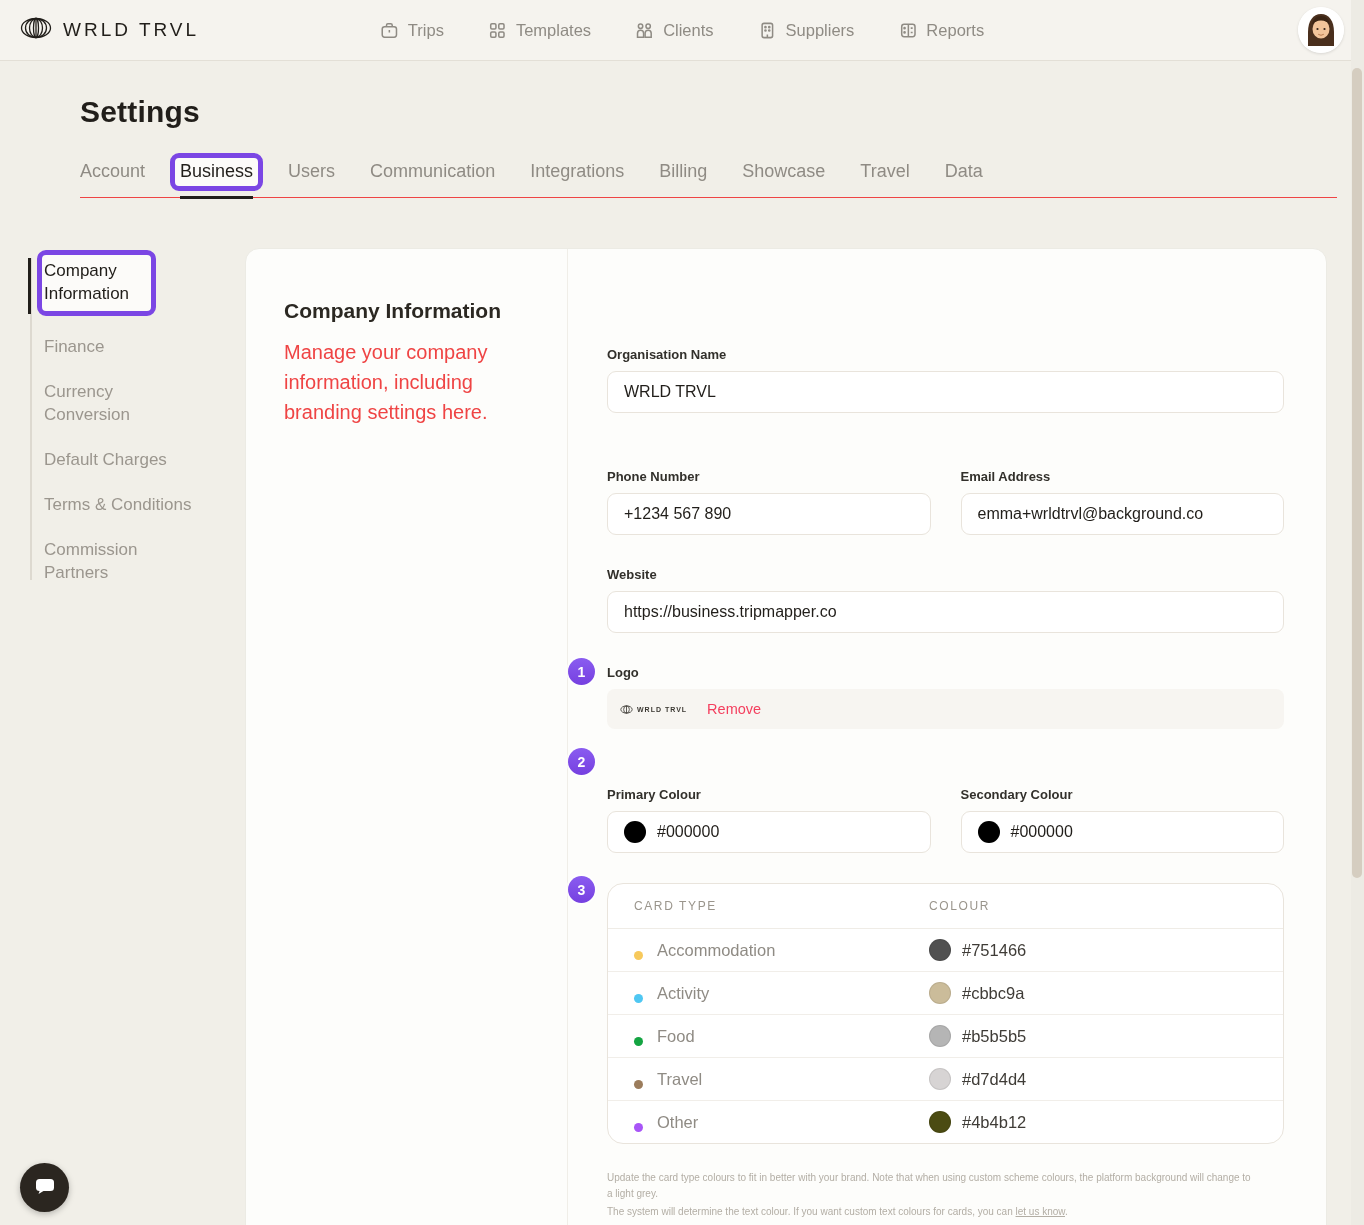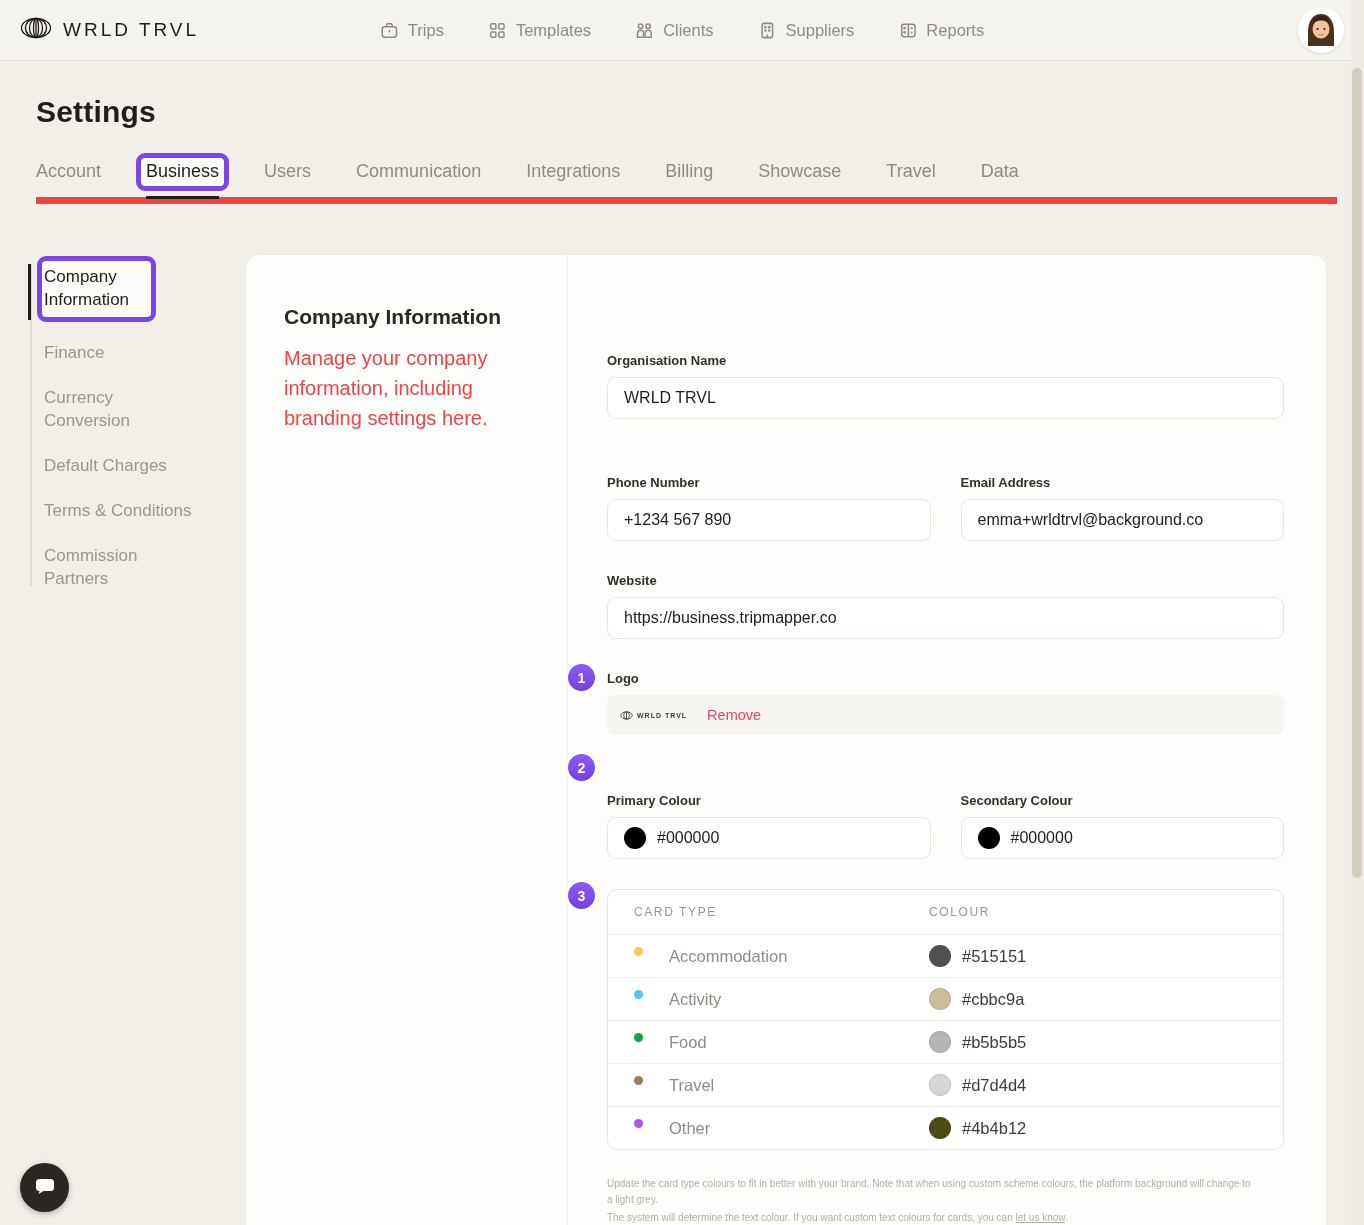--- a/index.html
+++ b/index.html
@@ -14,23 +14,23 @@
   .brand { display:flex; align-items:center; gap:11px; font-size:19px;
     letter-spacing:3px; font-weight:500; color:#211e1a; }
   .topnav { position:absolute; left:50%; transform:translateX(-50%);
     display:flex; gap:44px; align-items:center; }
   .topnav .nav-item { display:flex; align-items:center; gap:9px; color:#8f8b84;
     font-size:16.5px; cursor:pointer; }
   .topnav svg { display:block; }
   .avatar { margin-left:auto; width:46px; height:46px; border-radius:50%;
     background:#fff; box-shadow:0 1px 3px rgba(0,0,0,.12); overflow:hidden; cursor:pointer; }
   
-  .page-head { padding:34px 27px 0 36px; }
+  .page-head { padding:34px 27px 0 36px;margin-left:44px; }
   .page-title { font-size:30px; font-weight:700; letter-spacing:.2px; }
-  .tabs { display:flex; gap:45px; margin-top:26px; border-bottom:7px solid #ef4444; }
+  .tabs { display:flex; gap:35px; margin-top:26px; border-bottom:1px solid #ef4444; }
   .tab { position:relative; padding:6px 0 15px 0; font-size:18px; color:#8f8b84; cursor:pointer; }
   .tab .lbl { position:relative; z-index:2; }
   .tab.active { color:#211e1a; font-weight:500; }
   .tab.active:after { content:""; position:absolute; left:0; right:0; bottom:-2px;
     height:3px; background:#211e1a; z-index:3; }
   .hl-box { position:absolute; border:5px solid #7b46e4; border-radius:9px;
     background:#fcfbf9; z-index:1; pointer-events:none; }
   .tab .hl-box { left:-10px; right:-10px; top:-2px; bottom:6px; }
   
   .content { display:flex; align-items:flex-start; padding:50px 37px 0 44px; }
@@ -62,27 +62,27 @@
     font-size:14px; font-weight:700; display:flex; align-items:center; justify-content:center;
     box-shadow:0 0 0 2px rgba(255,255,255,.65); z-index:4; }
   .logo-strip { height:40px; background:#f7f5f1; border-radius:8px; display:flex;
     align-items:center; padding:0 13px; gap:20px;text-align:right; }
   .mini-brand { display:flex; align-items:center; gap:4px; font-size:7px;
     letter-spacing:1px; font-weight:600; color:#3a3731; }
   .remove-link { color:#f43f5e; font-size:14.5px; cursor:pointer; }
   .swatch { width:22px; height:22px; border-radius:50%; flex:none;
     box-shadow:inset 0 0 0 1px rgba(0,0,0,.08); }
   
-  .scheme-table { margin-top:14px; border:1px solid #e9e4dc; border-radius:10px; overflow:hidden; background:#fff; }
+  .scheme-table { margin-top:14px; border:1px solid #e9e4dc; border-radius:16px; overflow:hidden; background:#fff; }
   .t-head { display:grid; grid-template-columns:295px 1fr; padding:15px 26px;
     font-size:12px; letter-spacing:1.6px; color:#9a958c; border-bottom:1px solid #efece6; }
   .t-row { display:grid; grid-template-columns:295px 1fr; align-items:center;
     padding:10px 26px; border-bottom:1px solid #f1eee9; }
   .t-row:last-child { border-bottom:none; }
-  .type-cell { display:flex; align-items:flex-start; gap:26px; font-size:16.5px; color:#8f8b84; }
+  .type-cell { display:flex; align-items:flex-end; gap:14px; font-size:16.5px; color:#8f8b84; }
   .dot { width:9px; height:9px; border-radius:50%; flex:none; }
   .col-cell { display:flex; align-items:center; gap:11px; font-size:16.5px; color:#3f3c37; cursor:pointer; }
   .notes { margin-top:26px; font-size:10px; line-height:1.6; color:#b3aea5; max-width:648px; }
   .notes a { color:#b3aea5; text-decoration:underline; cursor:pointer; }
   .note-line2 { margin-top:2px; }
   
   .chat-fab { position:absolute; left:20px; top:1163px; width:49px; height:49px;
     border-radius:50%; background:#2b2620; display:flex; align-items:center;
     justify-content:center; cursor:pointer; box-shadow:0 2px 6px rgba(0,0,0,.25); }
   
@@ -291,21 +291,21 @@
             <span>COLOUR</span>
           </div>
 
           <div class="t-row">
             <div class="type-cell">
               <span class="dot" style="background-color: rgb(247, 201, 92);"></span>
               <span>Accommodation</span>
             </div>
             <div class="col-cell">
               <span class="swatch" style="background-color: rgb(81, 81, 81);"></span>
-              <span>#515151</span>
+              <span>#751466</span>
             </div>
           </div>
 
           <div class="t-row">
             <div class="type-cell">
               <span class="dot" style="background-color: rgb(79, 199, 242);"></span>
               <span>Activity</span>
             </div>
             <div class="col-cell">
               <span class="swatch" style="background-color: rgb(203, 188, 154);"></span>

